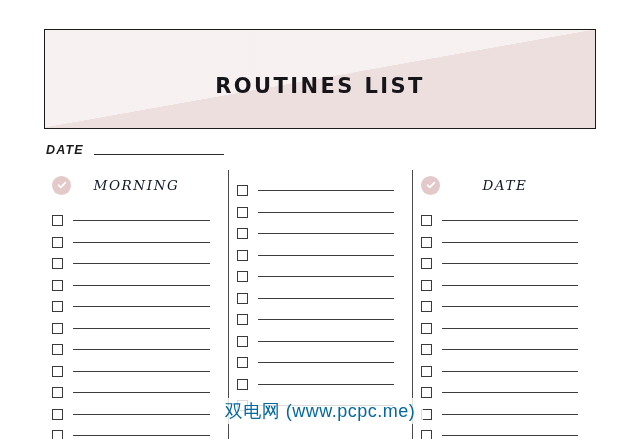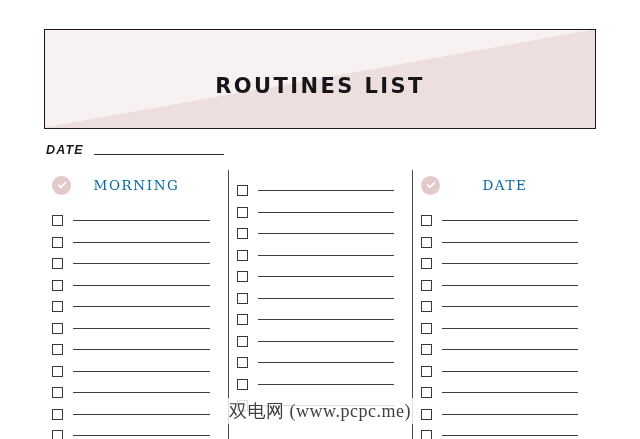--- a/index.html
+++ b/index.html
@@ -113,23 +113,24 @@
     display: inline-flex;
     align-items: center;
     justify-content: center;
     flex: 0 0 auto;
   }
   .check-badge svg { display:block; }
   .col-title {
     flex: 1;
     text-align: center;
     font-family: "DejaVu Serif", serif;
+    font-style: italic;
     font-size: 13.5px;
     letter-spacing: 1.6px;
-    color: #0369a1;
+    color: #0f172a;
     padding-right: 14px;
   }
 
   .rows {
     margin-top: 10px;
     padding-left: 8px;
   }
   .task-row {
     display: flex;
     align-items: center;
@@ -150,23 +151,23 @@
     margin-right: 6px;
   }
 
   
   .watermark {
     position: absolute;
     left: 0;
     right: 0;
     top: 398px;
     text-align: center;
-    font-family: Liberation Serif, serif;
+    font-family: Liberation Sans, sans-serif;
     font-size: 18px;
-    color: #404040;
+    color: #0369a1;
     letter-spacing: 0.5px;
   }
   .watermark .wm-inner {
     display: inline-block;
     background: rgba(255,255,255,0.82);
     padding: 1px 8px;
   }
 </style>
 </head>
 <body>

